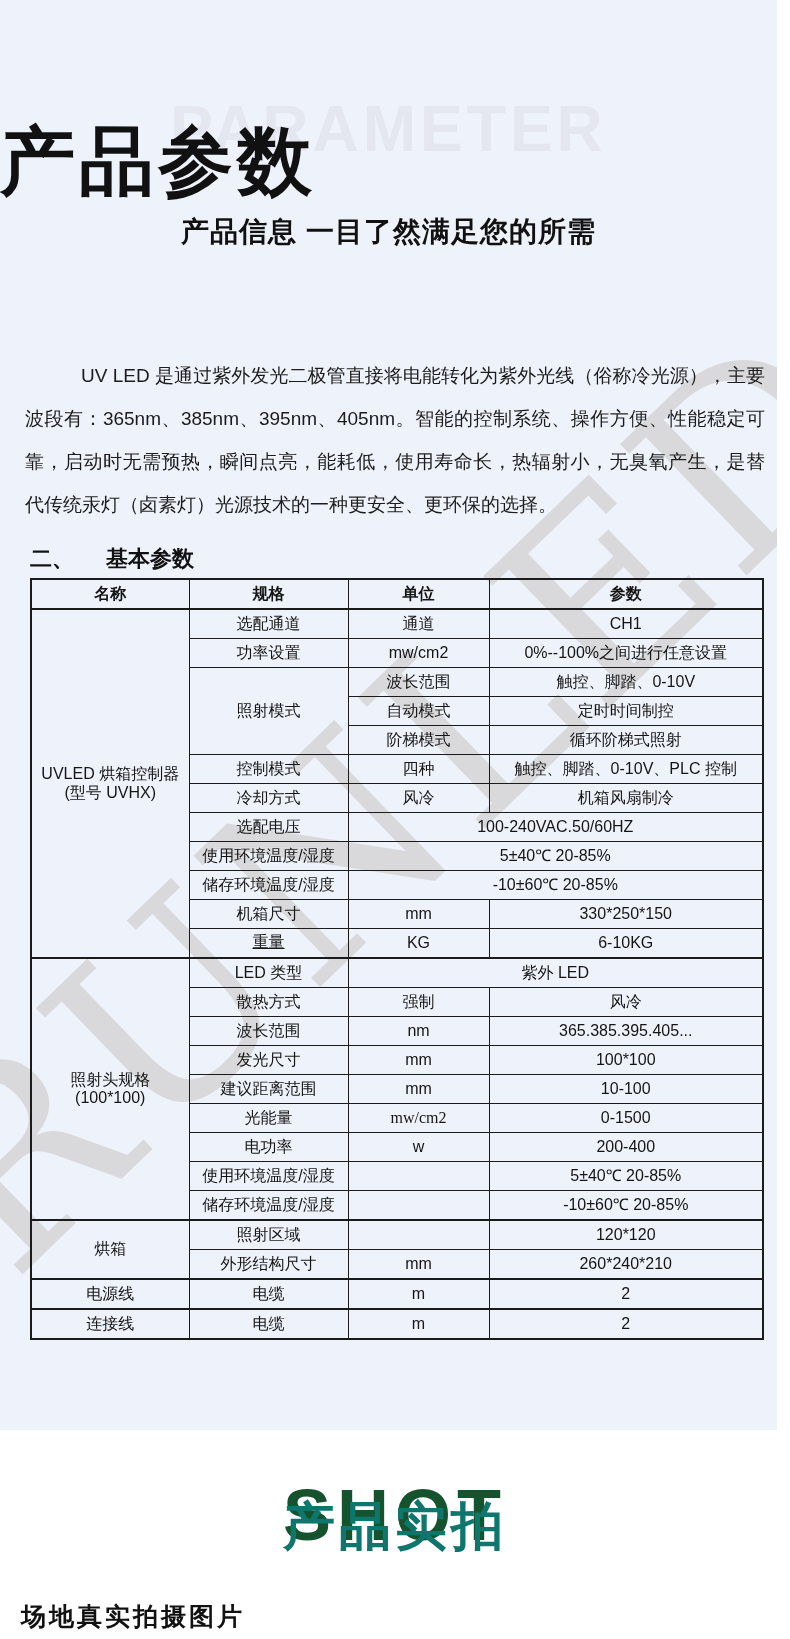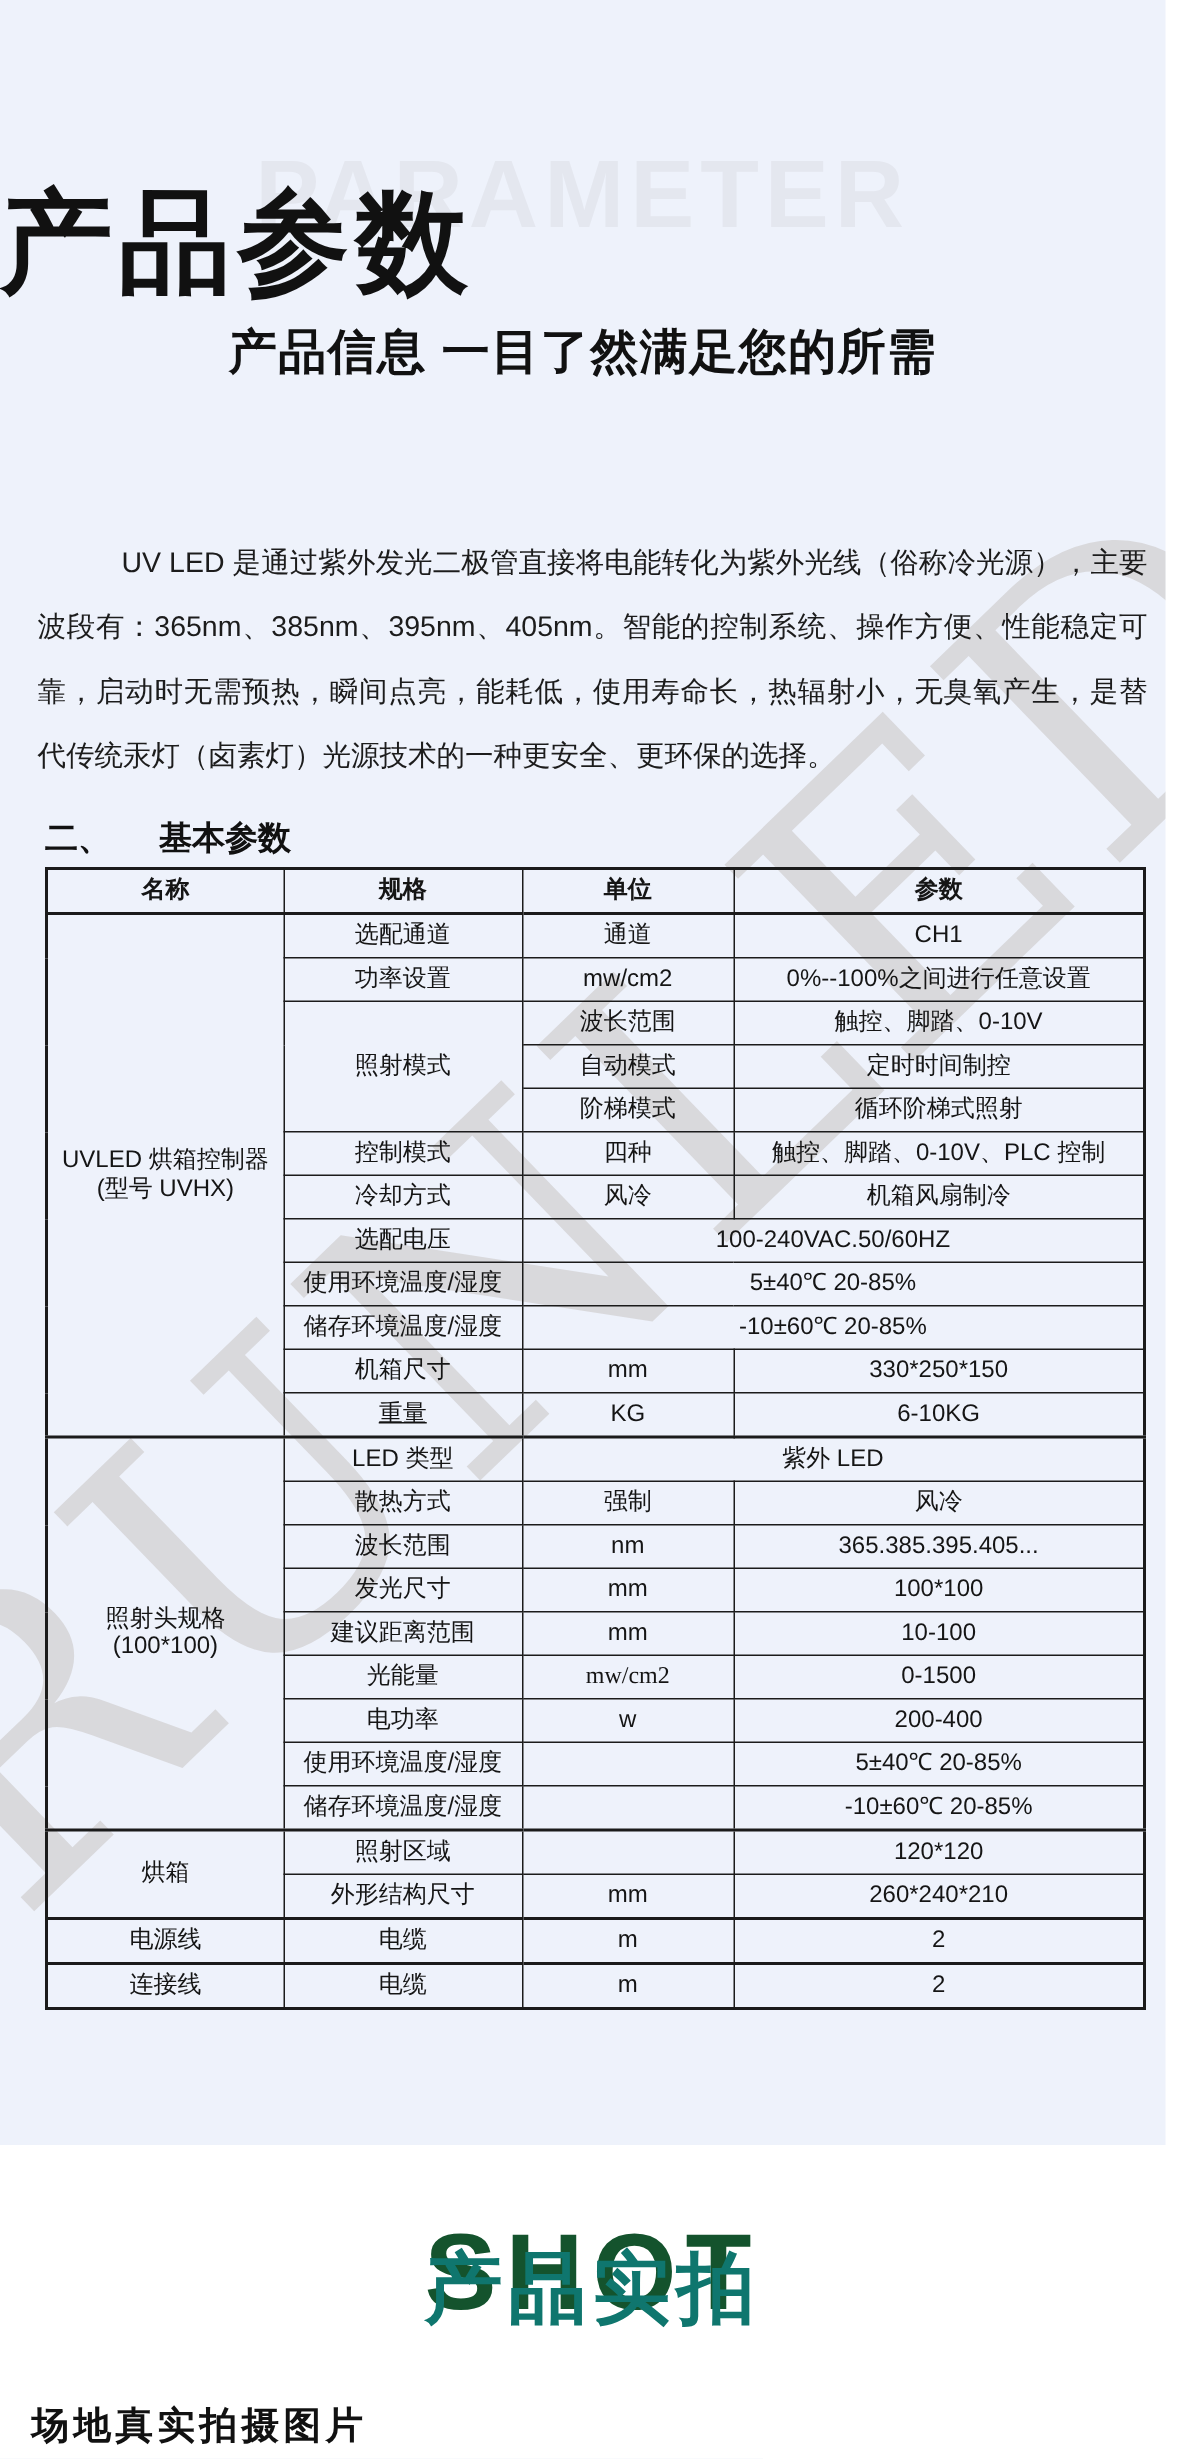--- a/index.html
+++ b/index.html
@@ -19,21 +19,21 @@
     text-align:center; font-size:64px; font-weight:800;
     letter-spacing:4px; color:#e4e7ef; line-height:1; z-index:0;
   }
   .hero-title {
     position:absolute; top:122px; left:0; width:100%;
     text-align:left; font-size:75px; font-weight:900;
     letter-spacing:4px; color:#111; line-height:1.05; z-index:1;
   }
   .hero-subtitle {
     position:absolute; top:213px; left:0; width:100%;
-    text-align:center; font-size:32px; font-weight:700;
+    text-align:center; font-size:28px; font-weight:700;
     color:#111; letter-spacing:1px; z-index:1;
   }
   .intro {
     position:absolute; top:335px; left:25px; width:740px;
     font-size:19px; line-height:43px; text-align:justify;
     text-indent:56px; color:#1c1c1c; z-index:1;
   }
   .sec-heading {
     position:absolute; top:544px; left:30px;
     font-size:22px; font-weight:800; color:#111; z-index:1;

